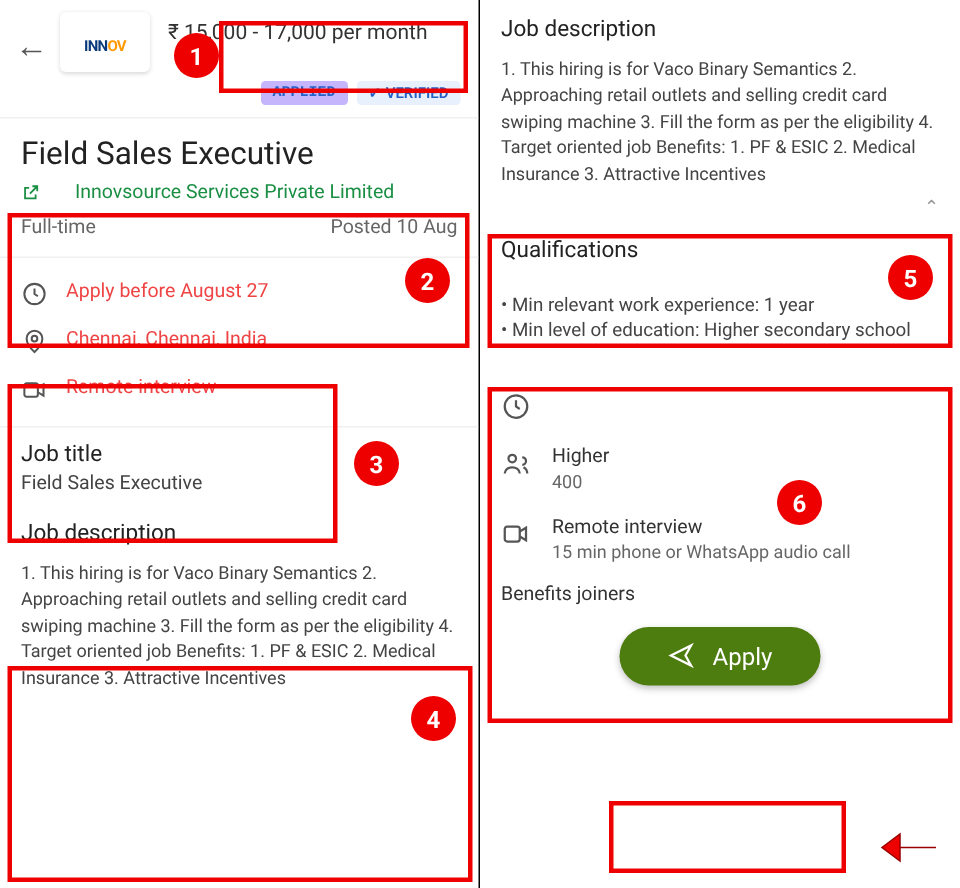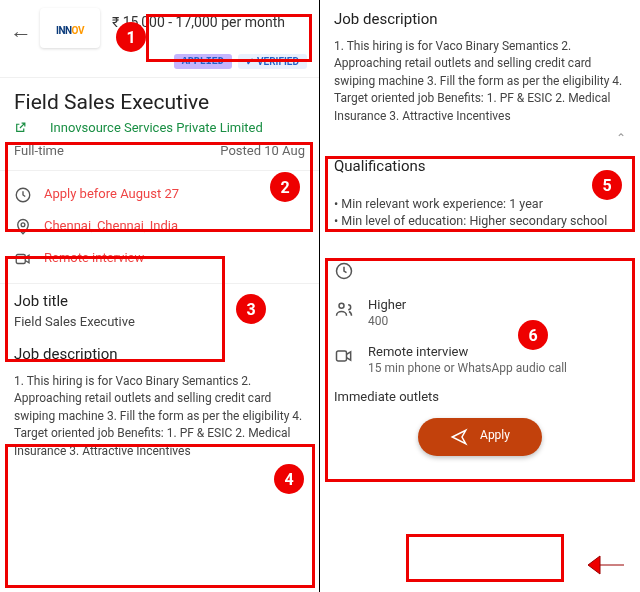--- a/index.html
+++ b/index.html
@@ -28,21 +28,21 @@
   .section-h { font-size: 15px; color: #222; padding: 6px 14px 4px 14px; }
   .section-sub { font-size: 13px; color: #444; padding: 0 14px 6px 14px; }
   .desc { font-size: 12px; color: #444; padding: 6px 14px; line-height: 1.45; }
   .bullet { font-size: 12.5px; color: #444; padding: 1px 14px; }
   .chevron { text-align: right; padding: 0 14px; font-size: 12px; color: #999; }
   .detail-row { display: flex; gap: 14px; padding: 8px 14px; align-items: flex-start; }
   .detail-row .icon { width: 20px; height: 20px; color: #555; margin-top: 2px; }
   .detail-col .lab { font-size: 13px; color: #333; }
   .detail-col .val { font-size: 12px; color: #666; margin-top: 2px; }
   .apply-wrap { display: flex; justify-content: center; padding: 8px 0 4px 0; position: relative; }
-  .apply-btn { background: #c2410c; color: #fff; border-radius: 24px; padding: 10px 32px; font-size: 12px; display: inline-flex; align-items: flex-start; gap: 12px; box-shadow: 0 2px 5px rgba(0,0,0,.25); }
+  .apply-btn { background: #4d7c0f; color: #fff; border-radius: 24px; padding: 10px 32px; font-size: 16px; display: inline-flex; align-items: flex-start; gap: 12px; box-shadow: 0 2px 5px rgba(0,0,0,.25); }
   .redbox { position: absolute; border: 3px solid #e00; pointer-events: none; }
   .circ { width: 30px; height: 30px; border-radius: 50%; background: #e00; color: #fff; font-weight: 700; font-size: 16px; display: flex; align-items: center; justify-content: center; position: absolute; pointer-events: none; }
   .arrow { position: absolute; width: 40px; height: 30px; right: 8px; bottom: 10px; pointer-events: none; }
   svg { display: block; }
 </style>
 </head>
 <body>
 
 <div class="container">
 
@@ -146,21 +146,21 @@
       <svg class="icon" viewBox="0 0 24 24">
           <rect x="3" y="6" width="12" height="12" rx="2" fill="none" stroke="#555" stroke-width="1.8"></rect>
           <path d="M15 10l5-3v10l-5-3" fill="none" stroke="#555" stroke-width="1.8"></path>
         </svg>
       <div class="detail-col">
           <div class="lab">Remote interview</div>
           <div class="val">15 min phone or WhatsApp audio call</div>
         </div>
     </div>
 
-    <div class="section-sub" style="margin-top:6px;font-size:13px;color:#333">Immediate outlets</div>
+    <div class="section-sub" style="margin-top:6px;font-size:13px;color:#333">Benefits joiners</div>
 
     <div class="apply-wrap">
       <div class="apply-btn">
         <svg width="18" height="18" viewBox="0 0 24 24">
             <path d="M3 12l18-9-5 9 5 9z" fill="none" stroke="#fff" stroke-width="2"></path>
           </svg>
         <span>Apply</span>
       </div>
     </div>
 

